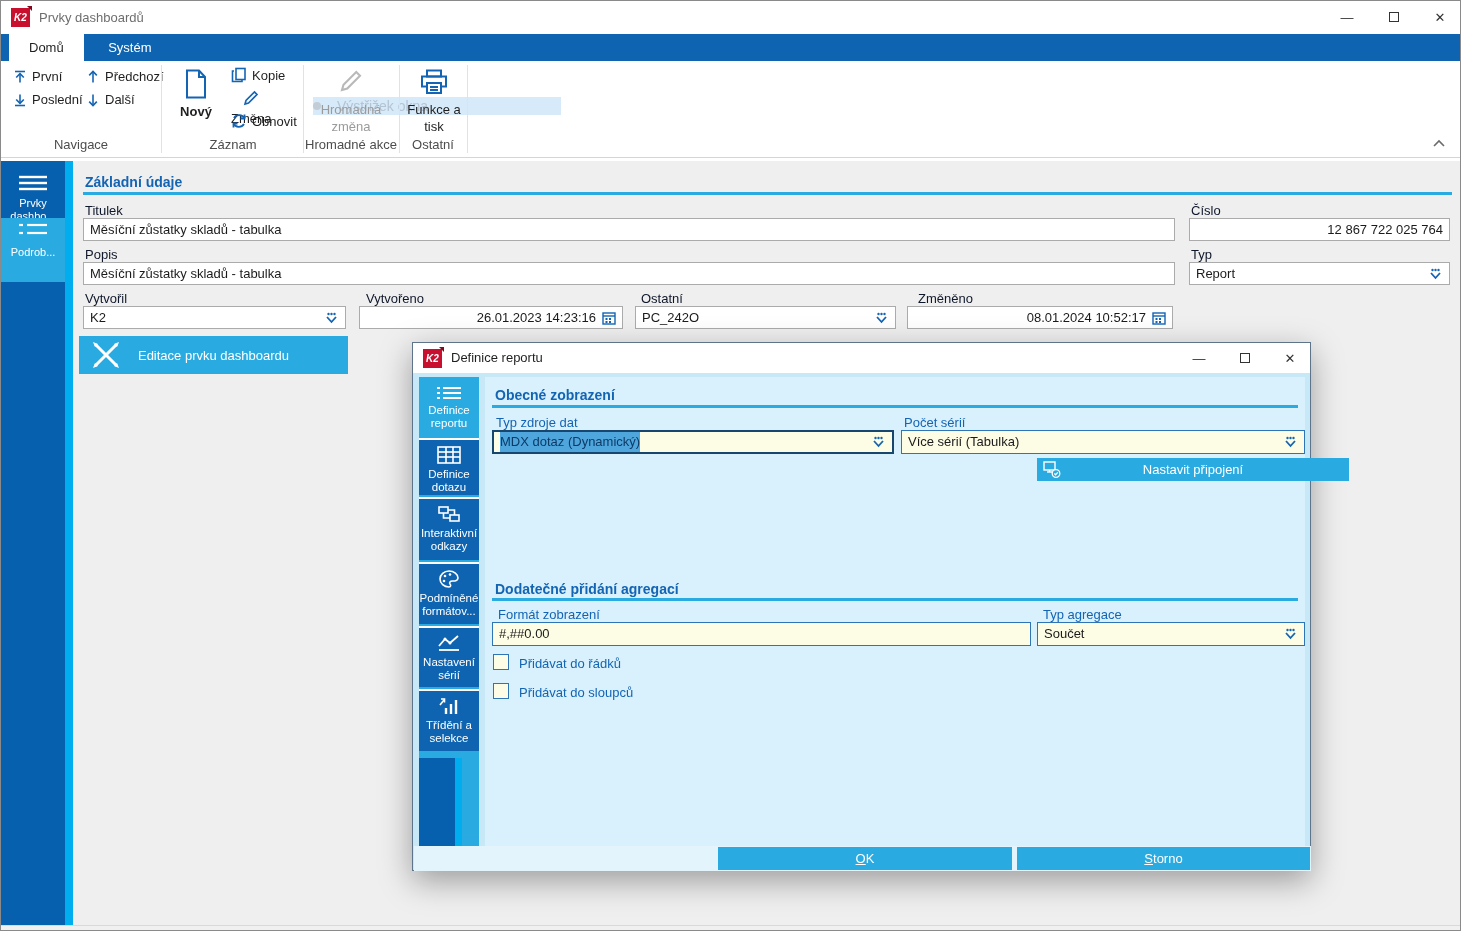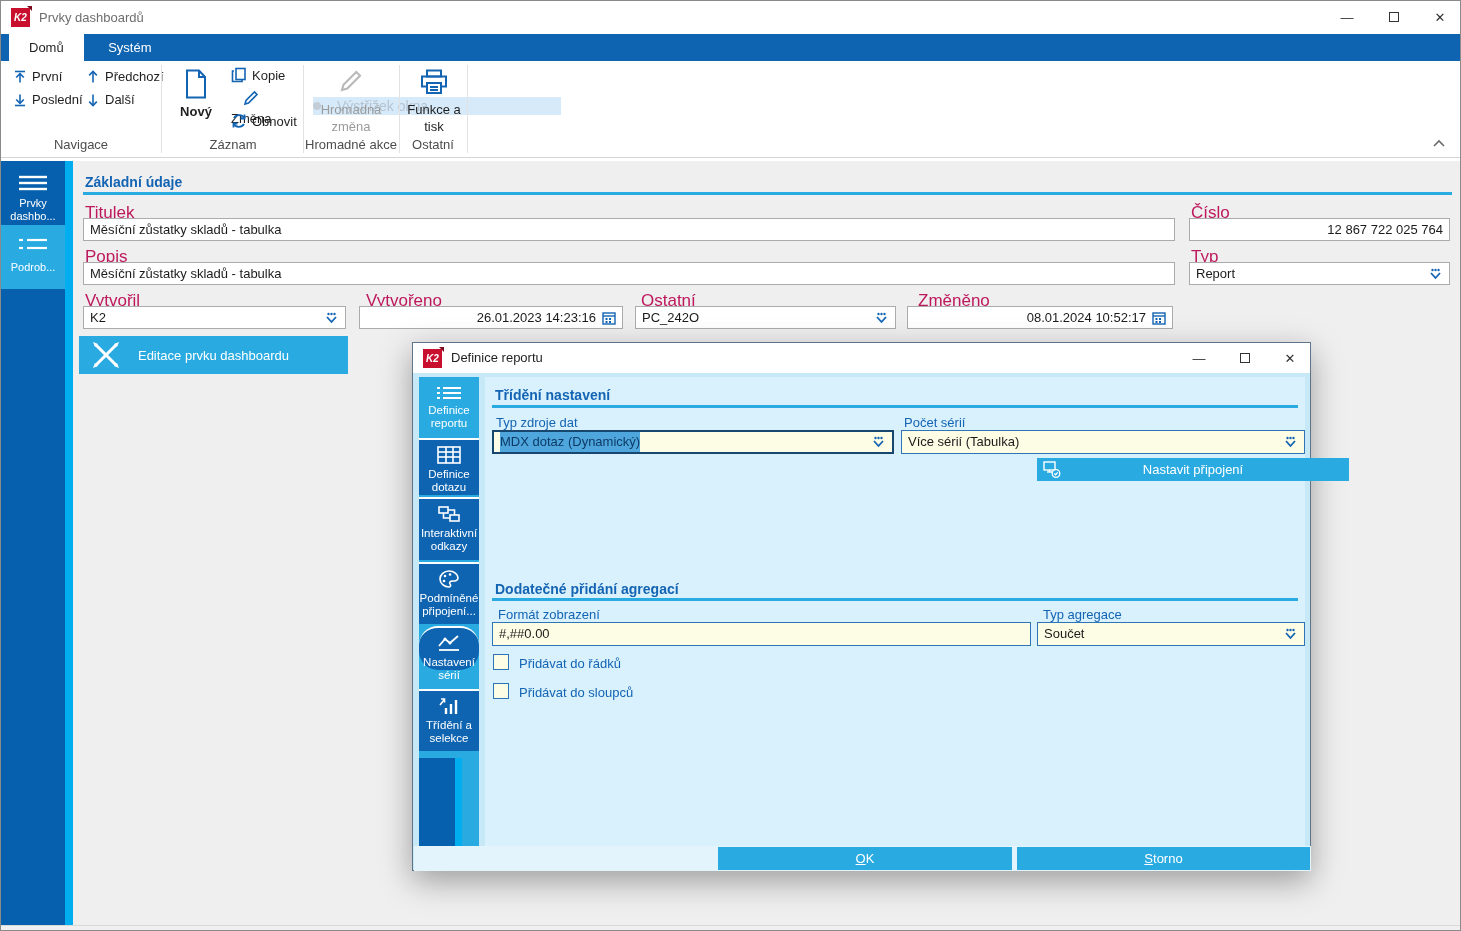--- a/index.html
+++ b/index.html
@@ -46,21 +46,21 @@
   .app-sidebar { left:0; top:160px; width:80px; height:765px; background:#0760ad; }
   .app-sidebar-edge { left:64px; top:160px; width:8px; height:765px; background:#00aeef; }
   .side-item { position:absolute; left:0; width:64px; color:#fff; font-size:11px; text-align:center; cursor:pointer; padding-top:8px; line-height:13px; }
   .side-item .sicon { display:block; margin:0 auto 6px auto; }
   .statusbar { left:0; top:924px; width:1459px; height:6px; background:#f0f0f0; border-top:1px solid #d9d9d9; }
 
   
   .content { left:72px; top:160px; width:1387px; height:764px; background:#efefef; }
   .sect { position:absolute; color:#1464b4; font-weight:bold; font-size:14px; white-space:nowrap; }
   .cyanline { position:absolute; height:3px; background:#29abe2; }
-  .lbl { position:absolute; color:#be185d; font-size:17px; white-space:nowrap; }
+  .lbl { position:absolute; color:#0f172a; font-size:13px; white-space:nowrap; }
   .fld {
     position:absolute; height:23px; background:#ffffff; border:1px solid #ababab;
     font-size:13px; color:#1b1b1b; line-height:21px; padding:0 6px; overflow:hidden; white-space:nowrap;
   }
   .fld.right { text-align:right; }
   .combo { display:flex; align-items:center; justify-content:space-between; cursor:pointer; }
   .combo .val { overflow:hidden; white-space:nowrap; }
   .cyanbtn {
     position:absolute; background:#29abe2; color:#ffffff; font-size:13px;
     display:flex; align-items:center; justify-content:center; cursor:pointer;
@@ -243,21 +243,21 @@
     <div class="side-item" style="top:6px;height:58px;background:#0760ad;">
       <svg class="sicon" width="30" height="16" viewBox="0 0 30 16">
           <g stroke="#ffffff" stroke-width="2.4">
             <line x1="1" y1="2" x2="29" y2="2"></line>
             <line x1="1" y1="8" x2="29" y2="8"></line>
             <line x1="1" y1="14" x2="29" y2="14"></line>
           </g>
         </svg>
       <span>Prvky dashbo...</span>
     </div>
-    <div class="side-item" style="top:64px;height:64px;background:#29abe2;padding-top:12px;">
+    <div class="side-item" style="top:57px;height:64px;background:#29abe2;padding-top:4px;">
       <svg class="sicon" width="28" height="16" viewBox="0 0 28 16">
           <g stroke="#ffffff" stroke-width="2.2">
             <line x1="0" y1="3" x2="4" y2="3"></line>
             <line x1="8" y1="3" x2="28" y2="3"></line>
             <line x1="0" y1="11" x2="4" y2="11"></line>
             <line x1="8" y1="11" x2="28" y2="11"></line>
           </g>
         </svg>
       <span style="display:block;margin-top:8px;">Podrob...</span>
     </div>
@@ -422,23 +422,23 @@
       </div>
       <div class="dtab off" style="top:185px;height:62px;">
         <svg class="dicon" width="20" height="18" viewBox="0 0 20 18">
             <path d="M10 1 A9 8 0 1 0 10 17 C12 17 12 15 11 14 C10 12.5 11 11 13.5 11 L16 11 A3.5 3.5 0 0 0 19 8 A9 7 0 0 0 10 1 Z" fill="none" stroke="#ffffff" stroke-width="1.6"></path>
             <g fill="#ffffff">
               <circle cx="6" cy="6" r="1.3"></circle>
               <circle cx="11" cy="4.5" r="1.3"></circle>
               <circle cx="5" cy="11" r="1.3"></circle>
             </g>
           </svg>
-        <span>Podmíněné připojení...</span>
-      </div>
-      <div class="dtab off" style="top:249px;height:44px;border-radius:19px;">
+        <span>Podmíněné formátov...</span>
+      </div>
+      <div class="dtab off" style="top:249px;height:61px;">
         <svg class="dicon" width="24" height="18" viewBox="0 0 24 18">
             <g stroke="#ffffff" stroke-width="1.8" fill="none">
               <polyline points="2,12 8,5 13,9 21,2"></polyline>
               <line x1="2" y1="16" x2="22" y2="16"></line>
             </g>
             <g fill="#ffffff">
               <circle cx="8" cy="5" r="1.5"></circle>
               <circle cx="13" cy="9" r="1.5"></circle>
             </g>
           </svg>
@@ -456,21 +456,21 @@
               <polyline points="3,2 6.5,2 6.5,5.5"></polyline>
             </g>
           </svg>
         <span>Třídění a selekce</span>
       </div>
     </div>
     <div class="dlg-fill"></div>
     <div class="dlg-fill-edge"></div>
 
     <div class="dlg-panel">
-      <div class="dsect" style="left:10px;top:10px;">Třídění nastavení</div>
+      <div class="dsect" style="left:10px;top:10px;">Obecné zobrazení</div>
       <div class="dline" style="left:7px;top:28px;width:806px;"></div>
 
       <div class="dlbl" style="left:11px;top:38px;">Typ zdroje dat</div>
       <div class="dfld focus" style="left:7px;top:53px;width:402px;display:flex;align-items:center;justify-content:space-between;">
         <span class="seltext">MDX dotaz (Dynamický)</span>
         <svg width="15" height="12" viewBox="0 0 15 12">
             <g fill="#1464b4">
               <circle cx="4.5" cy="2" r="1.2"></circle>
               <circle cx="7.5" cy="2" r="1.2"></circle>
               <circle cx="10.5" cy="2" r="1.2"></circle>

